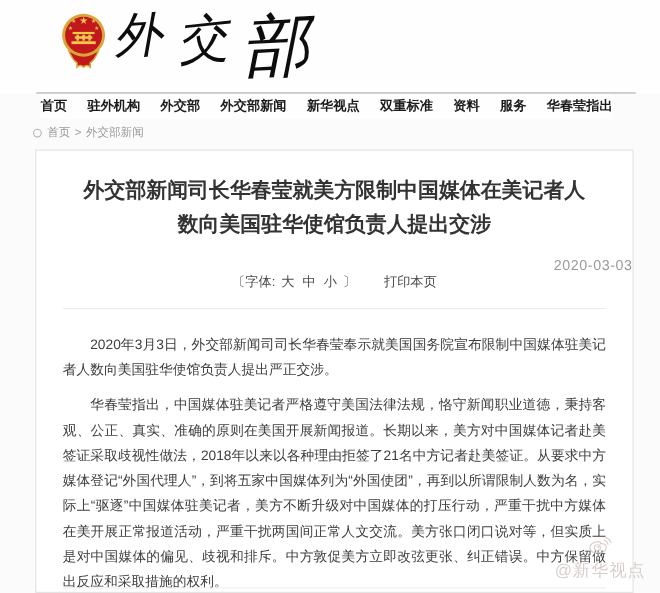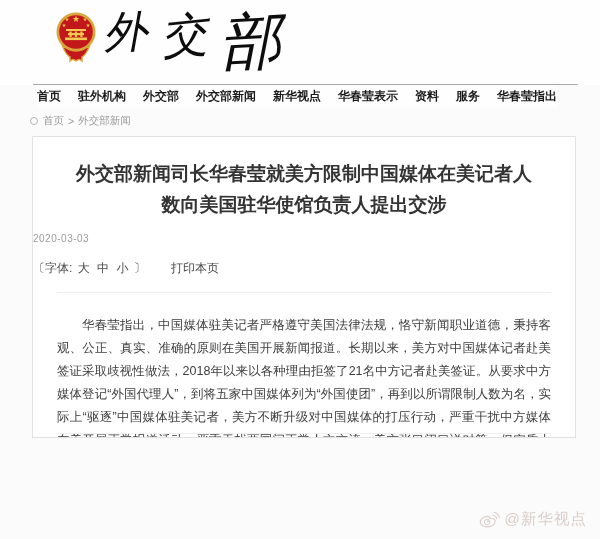--- a/index.html
+++ b/index.html
@@ -25,43 +25,43 @@
     display:flex; justify-content:space-between; align-items:center;
     margin:0 43px 0 37px; height:23px; background:#fefefe;
   }
   .nav-item { font-size:12px; font-weight:bold; color:#1c1c1c; cursor:pointer; white-space:nowrap; }
   
   .breadcrumb { margin:6px 0 0 30px; font-size:10.5px; color:#9a9a9a; display:flex; align-items:center; }
   .bc-icon { display:inline-block; width:8px; height:8px; border:1.5px solid #b5b5b5; border-radius:50%; margin-right:5px; }
   .bc-sep { margin:0 4px; }
   
   .article-box {
-    position:absolute; left:32px; top:136px; width:544px; height:302px;
+    position:absolute; left:32px; top:136px; width:544px; height:403px;
     background:#ffffff; border:1px solid #e2e2e2; overflow:hidden;
   }
   .article-title {
     margin:21px 42px 0; text-align:center;
     font-size:19px; font-weight:bold; color:#333; line-height:31px;
   }
-  .article-date { margin-top:13px; text-align:left; font-size:10px; color:#9b9b9b; letter-spacing:.5px; }
-  .font-controls { margin-top:16px; font-size:12px; color:#4a4a4a; }
+  .article-date { margin-top:13px; text-align:right; font-size:13px; color:#9b9b9b; letter-spacing:.5px; }
+  .font-controls { margin-top:0; text-align:center; font-size:12px; color:#4a4a4a; }
   .font-controls .fs-btn { cursor:pointer; margin:0 2px; }
   .font-controls .print { margin-left:22px; cursor:pointer; }
   .divider { margin:15px 24px 0; border-top:1px solid #ececec; }
   .article-content {
     margin:21px 24px 0; font-size:12.5px; line-height:23px;
     color:#3d3d3d; text-align:justify;
   }
   .article-content p { text-indent:2em; margin-bottom:9px; }
   .bottomline { position:absolute; left:24px; right:24px; bottom:3px; border-top:1px solid #f0eeee; }
   
   .watermark {
     position:absolute; right:13px; bottom:9px;
     display:flex; align-items:center; gap:4px;
-    color:#d3c6c1; font-size:15.5px; letter-spacing:1px; opacity:.85;
+    color:#d3c6c1; font-size:15.5px; letter-spacing:1px; opacity:.85;flex-direction:column;
   }
   .watermark svg { display:block; }
 </style>
 </head>
 <body>
 
 <div class="header">
   <svg class="emblem" viewBox="0 0 40 56">
     <circle cx="20" cy="25" r="19.5" fill="#d9a63a"></circle>
     <circle cx="20" cy="25" r="16.8" fill="#c2171b"></circle>
@@ -83,21 +83,21 @@
   </div>
   <div class="topline"></div>
 </div>
 
 <div class="nav">
   <span class="nav-item">首页</span>
   <span class="nav-item">驻外机构</span>
   <span class="nav-item">外交部</span>
   <span class="nav-item">外交部新闻</span>
   <span class="nav-item">新华视点</span>
-  <span class="nav-item">华春莹表示</span>
+  <span class="nav-item">双重标准</span>
   <span class="nav-item">资料</span>
   <span class="nav-item">服务</span>
   <span class="nav-item">华春莹指出</span>
 </div>
 
 <div class="breadcrumb">
   <span class="bc-icon"></span>
   <span>首页</span>
   <span class="bc-sep">&gt;</span>
   <span>外交部新闻</span>
@@ -109,20 +109,21 @@
   <div class="font-controls">
     <span>〔字体:</span>
     <span class="fs-btn">大</span>
     <span class="fs-btn">中</span>
     <span class="fs-btn">小</span>
     <span>〕</span>
     <span class="print">打印本页</span>
   </div>
   <div class="divider"></div>
   <div class="article-content">
+    <p>2020年3月3日，外交部新闻司司长华春莹奉示就美国国务院宣布限制中国媒体驻美记者人数向美国驻华使馆负责人提出严正交涉。</p>
     <p>华春莹指出，中国媒体驻美记者严格遵守美国法律法规，恪守新闻职业道德，秉持客观、公正、真实、准确的原则在美国开展新闻报道。长期以来，美方对中国媒体记者赴美签证采取歧视性做法，2018年以来以各种理由拒签了21名中方记者赴美签证。从要求中方媒体登记“外国代理人”，到将五家中国媒体列为“外国使团”，再到以所谓限制人数为名，实际上“驱逐”中国媒体驻美记者，美方不断升级对中国媒体的打压行动，严重干扰中方媒体在美开展正常报道活动，严重干扰两国间正常人文交流。美方张口闭口说对等，但实质上是对中国媒体的偏见、歧视和排斥。中方敦促美方立即改弦更张、纠正错误。中方保留做出反应和采取措施的权利。</p>
   </div>
   <div class="bottomline"></div>
 </div>
 
 <div class="watermark">
   <svg width="21" height="18" viewBox="0 0 26 22">
     <path d="M11 6.5 C5.5 6.5 1.5 10 1.5 13.5 C1.5 17 5.5 19.5 10.5 19.5 C16 19.5 20 16.5 20 13 C20 10 17 8.2 13.5 9 C14.2 7.4 13 6.5 11 6.5 Z" fill="none" stroke="#d3c6c1" stroke-width="1.4"></path>
     <circle cx="10" cy="13.5" r="3.4" fill="none" stroke="#d3c6c1" stroke-width="1.2"></circle>
     <circle cx="11" cy="12.6" r="1.2" fill="#d3c6c1"></circle>

